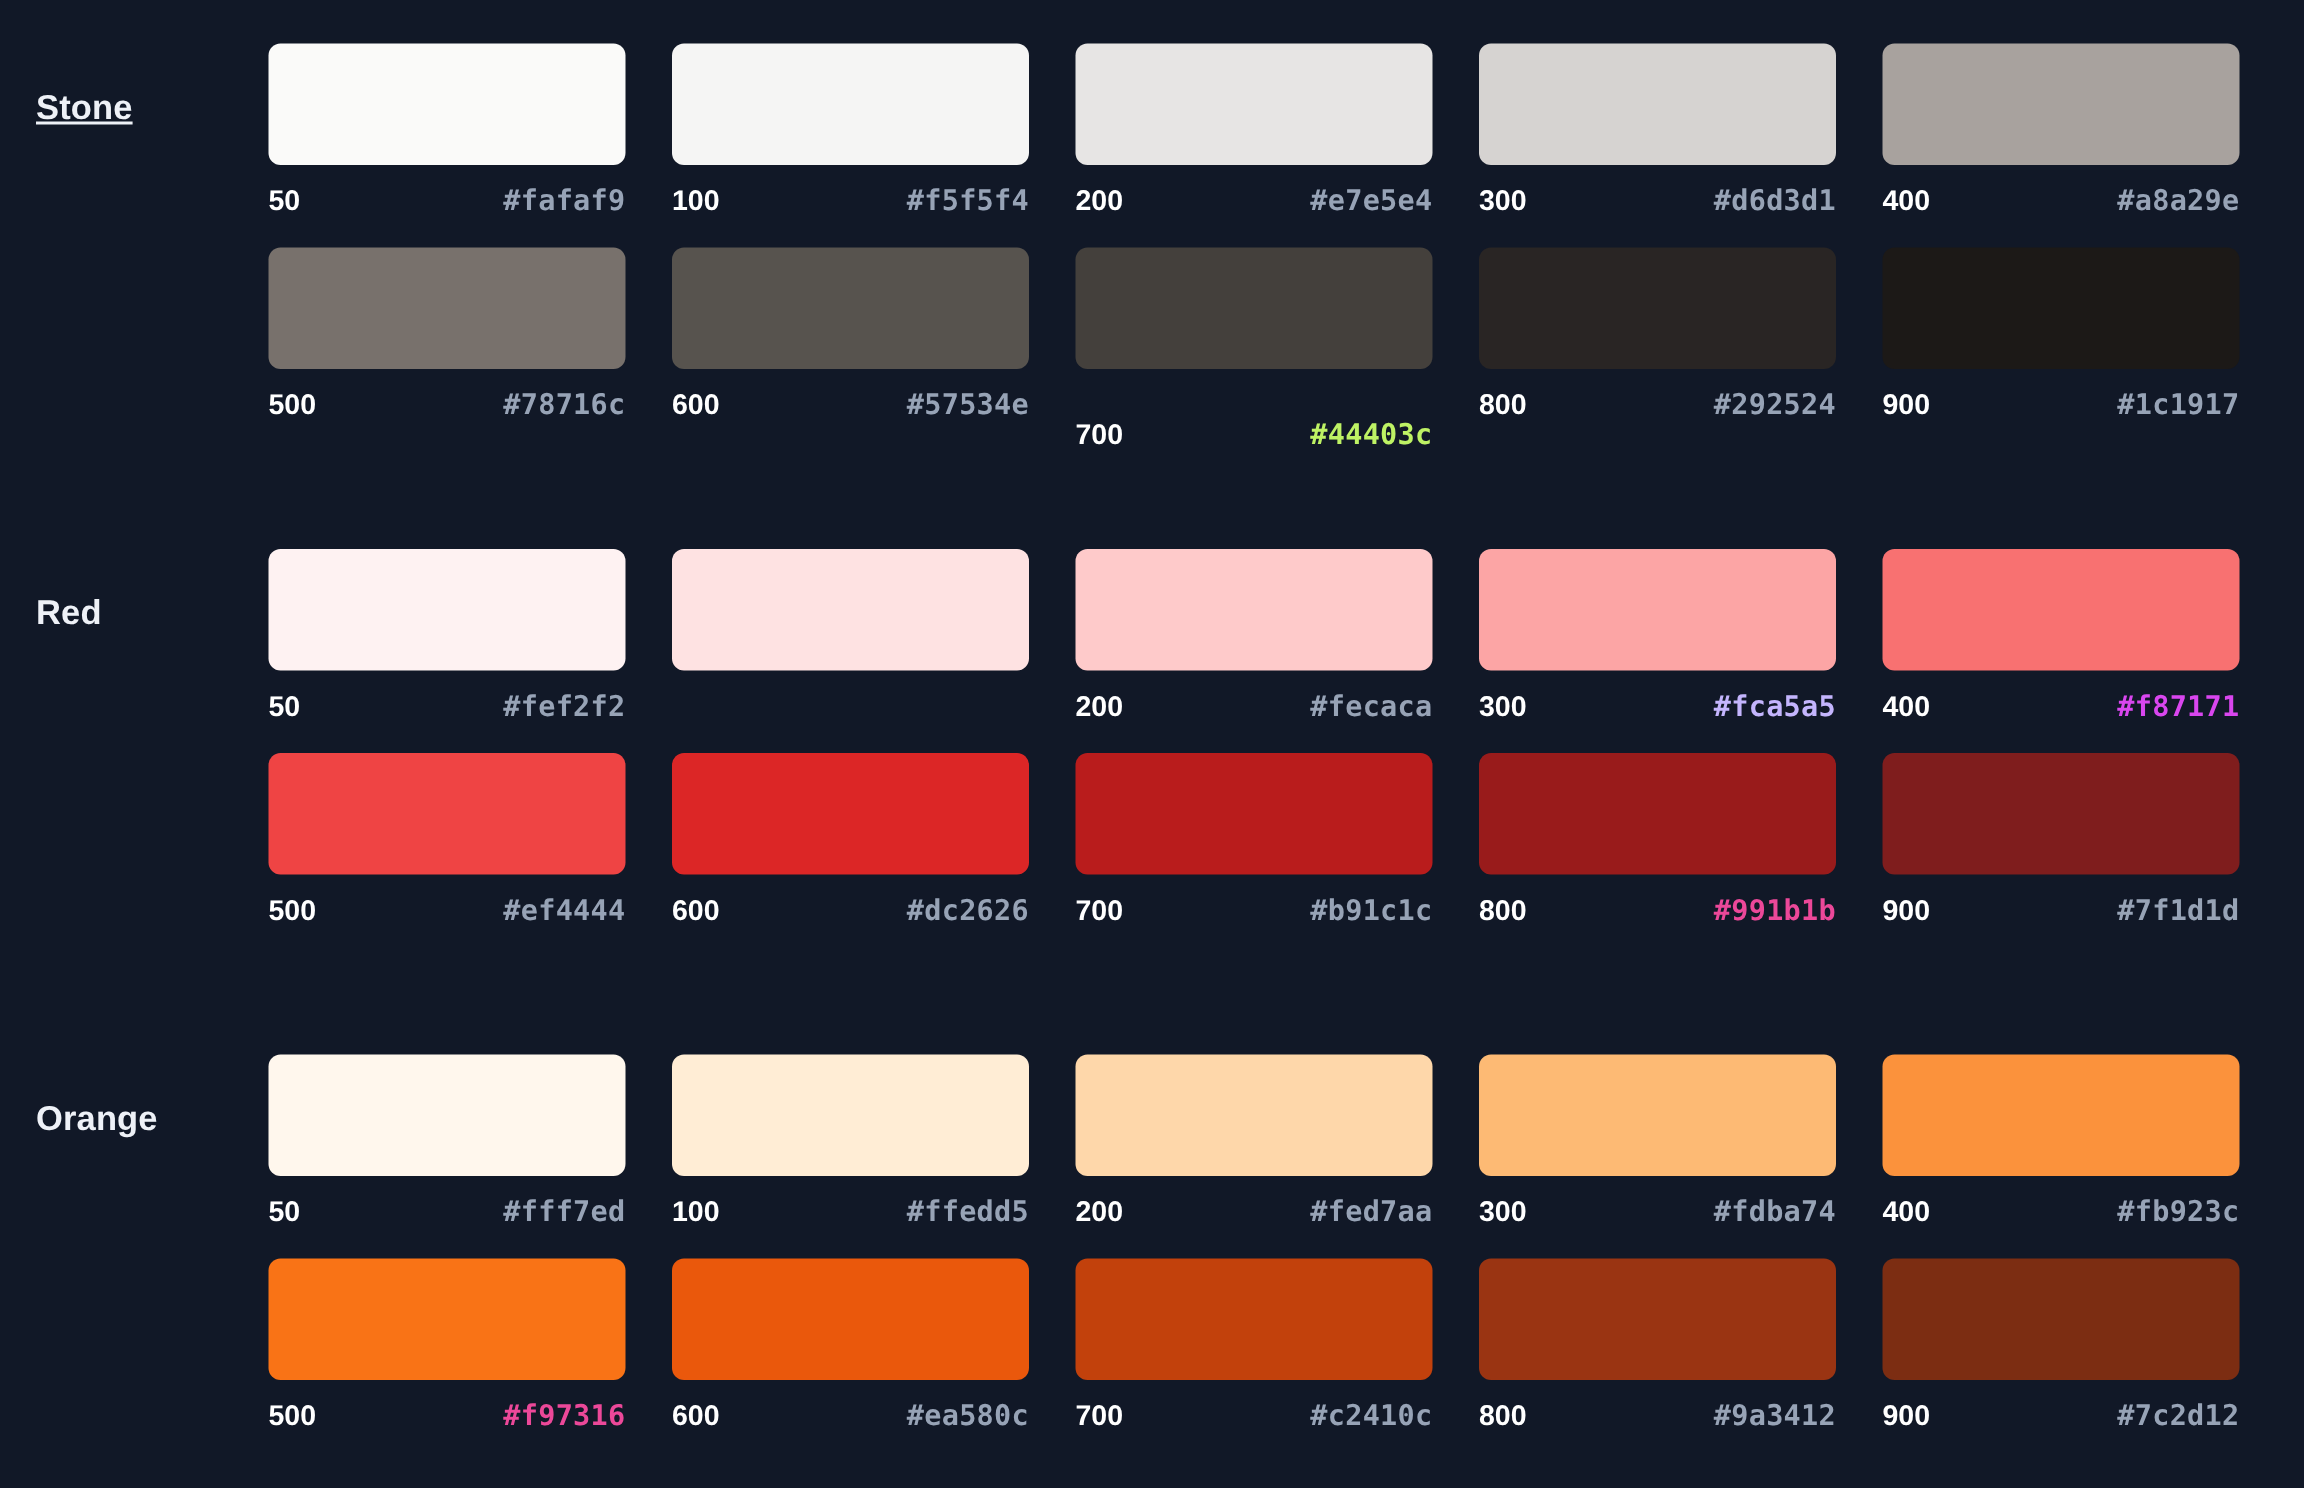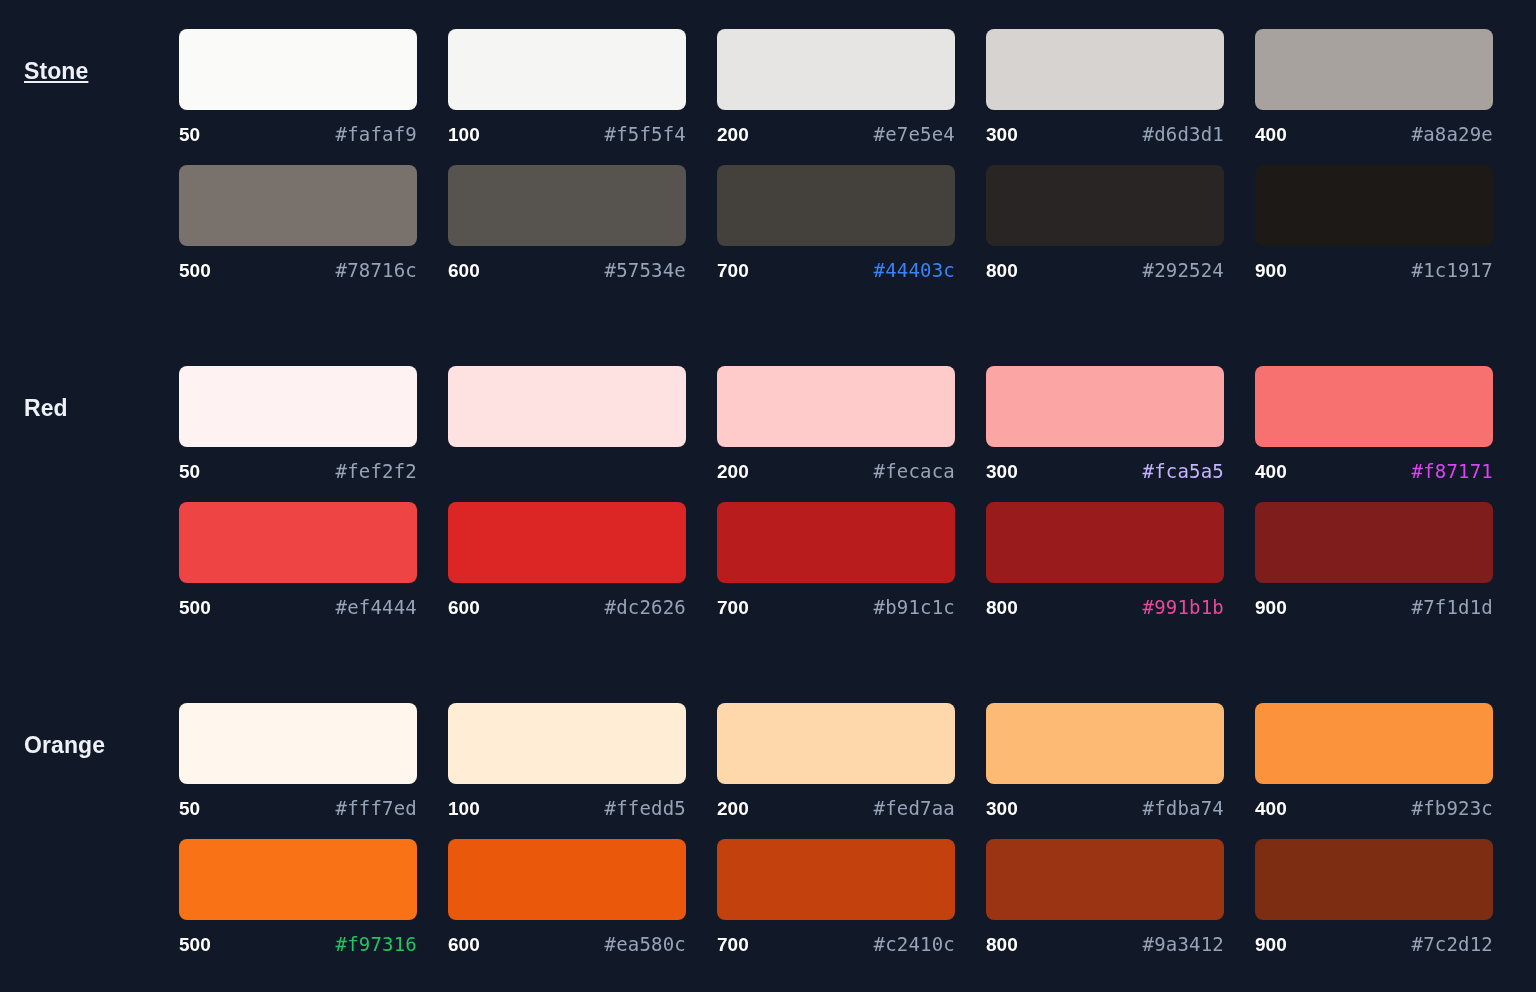--- a/index.html
+++ b/index.html
@@ -84,21 +84,21 @@
     font-family: "Liberation Sans", sans-serif;
     font-size: 19px;
     font-weight: bold;
     color: #ffffff;
     line-height: 26px;
   }
 
   .swatch-hex {
     font-family: "DejaVu Sans Mono", "Liberation Mono", monospace;
     font-size: 19px;
-    font-weight: normal;
+    font-weight: bold;
     color: #97a3b6;
     line-height: 26px;
     letter-spacing: 0.2px;
   }
 </style>
 </head>
 <body style="background: rgb(17, 24, 39);">
 
 <div id="palette-root">
     <div class="family">
@@ -153,21 +153,21 @@
             <div class="swatch-chip" style="background: rgb(87, 83, 78);"></div>
             <div class="swatch-meta">
               <span class="swatch-step" style="color: rgb(255, 255, 255);">600</span>
               <span class="swatch-hex" style="color: rgb(151, 163, 182);">#57534e</span>
             </div>
           </div>
           <div class="swatch-cell">
             <div class="swatch-chip" style="background: rgb(68, 64, 60);"></div>
             <div class="swatch-meta">
               <span class="swatch-step" style="color: rgb(255, 255, 255);">700</span>
-              <span class="swatch-hex" style="color: #3b82f6;">#44403c</span>
+              <span class="swatch-hex" style="color: #bef264; margin-top: 20px;">#44403c</span>
             </div>
           </div>
           <div class="swatch-cell">
             <div class="swatch-chip" style="background: rgb(41, 37, 36);"></div>
             <div class="swatch-meta">
               <span class="swatch-step" style="color: rgb(255, 255, 255);">800</span>
               <span class="swatch-hex" style="color: rgb(151, 163, 182);">#292524</span>
             </div>
           </div>
           <div class="swatch-cell">
@@ -297,21 +297,21 @@
               <span class="swatch-step" style="color: rgb(255, 255, 255);">400</span>
               <span class="swatch-hex" style="color: rgb(151, 163, 182);">#fb923c</span>
             </div>
           </div>
         </div>
         <div class="swatch-row">
           <div class="swatch-cell">
             <div class="swatch-chip" style="background: rgb(249, 115, 22);"></div>
             <div class="swatch-meta">
               <span class="swatch-step" style="color: rgb(255, 255, 255);">500</span>
-              <span class="swatch-hex" style="color: #22c55e;">#f97316</span>
+              <span class="swatch-hex" style="color: #ec4899;">#f97316</span>
             </div>
           </div>
           <div class="swatch-cell">
             <div class="swatch-chip" style="background: rgb(234, 88, 12);"></div>
             <div class="swatch-meta">
               <span class="swatch-step" style="color: rgb(255, 255, 255);">600</span>
               <span class="swatch-hex" style="color: rgb(151, 163, 182);">#ea580c</span>
             </div>
           </div>
           <div class="swatch-cell">

